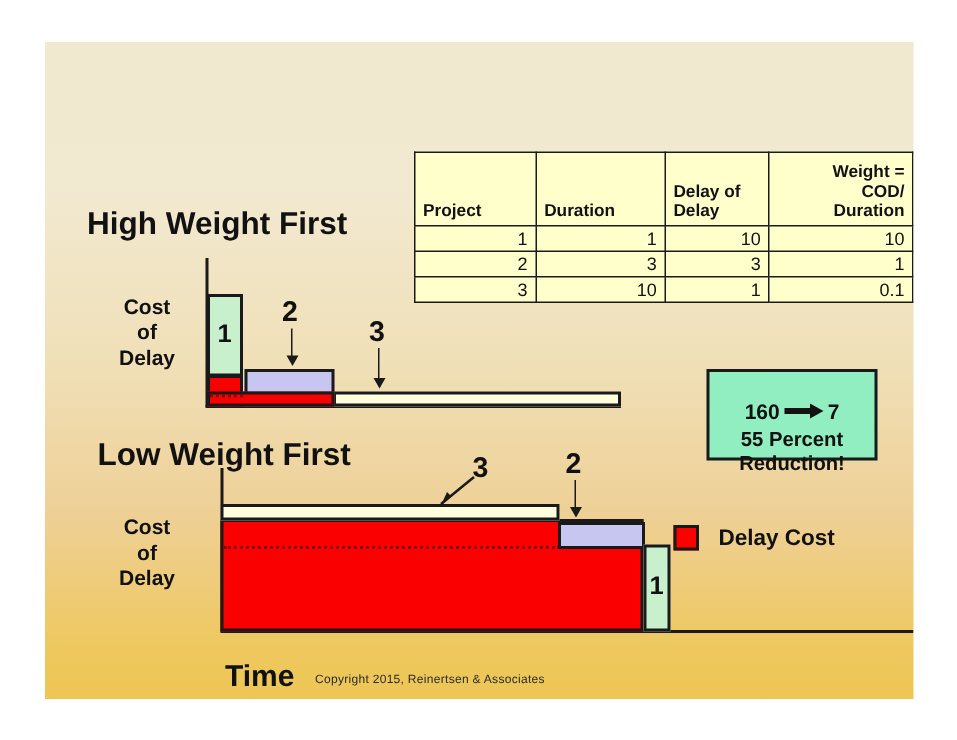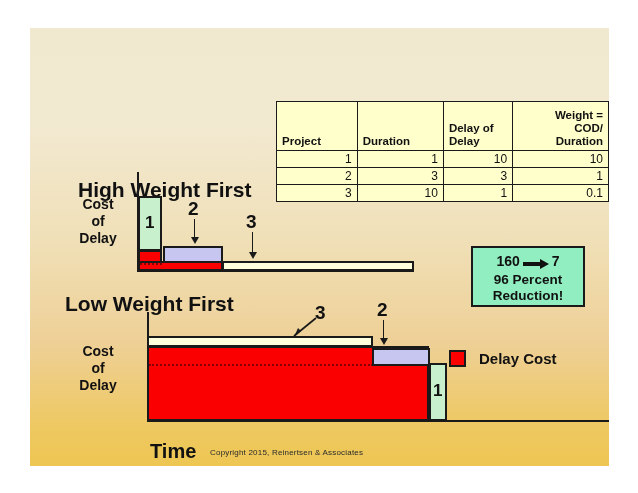--- a/index.html
+++ b/index.html
@@ -38,21 +38,21 @@
   }
 
   
   .section-head {
     position: absolute;
     font-size: 21px;
     font-weight: bold;
     color: #111111;
     white-space: nowrap;
   }
-  #head-high { left: 48px; top: 110px; margin-top: 40px; }
+  #head-high { left: 28px; top: 110px; }
   #head-low  { left: 35px; top: 264px; }
 
   
   .axis-label {
     position: absolute;
     font-size: 14px;
     font-weight: bold;
     color: #111111;
     text-align: center;
     line-height: 1.20;
@@ -161,23 +161,23 @@
     height: 61px;
     background: #90eec0;
     border: 2.2px solid #1a1a1a;
     box-sizing: border-box;
     text-align: center;
     color: #111111;
   }
   #callout .line1 {
     font-size: 14px;
     font-weight: bold;
-    margin-top: 5px;
+    margin-top: 18px;
     display: flex;
-    align-items: flex-end;
+    align-items: center;
     justify-content: center;
     gap: 3px;
   }
   #callout .line2 {
     font-size: 13.5px;
     font-weight: bold;
     line-height: 1.15;
     margin-top: 3px;
   }
   .big-arrow {
@@ -322,21 +322,21 @@
   <div id="callout">
     <div class="line1">
       <span>160</span>
       <span class="big-arrow">
         <span class="shaft"></span>
           <span class="tip"></span>
       </span>
       <span>7</span>
     </div>
     <div class="line2">
-      <div>96 Percent</div>
+      <div>55 Percent</div>
       <div>Reduction!</div>
     </div>
   </div>
 
   <div class="section-head" id="head-low">Low Weight First</div>
 
   <div class="axis-label" id="cod-bottom">
     <div>Cost</div>
     <div>of</div>
     <div>Delay</div>

